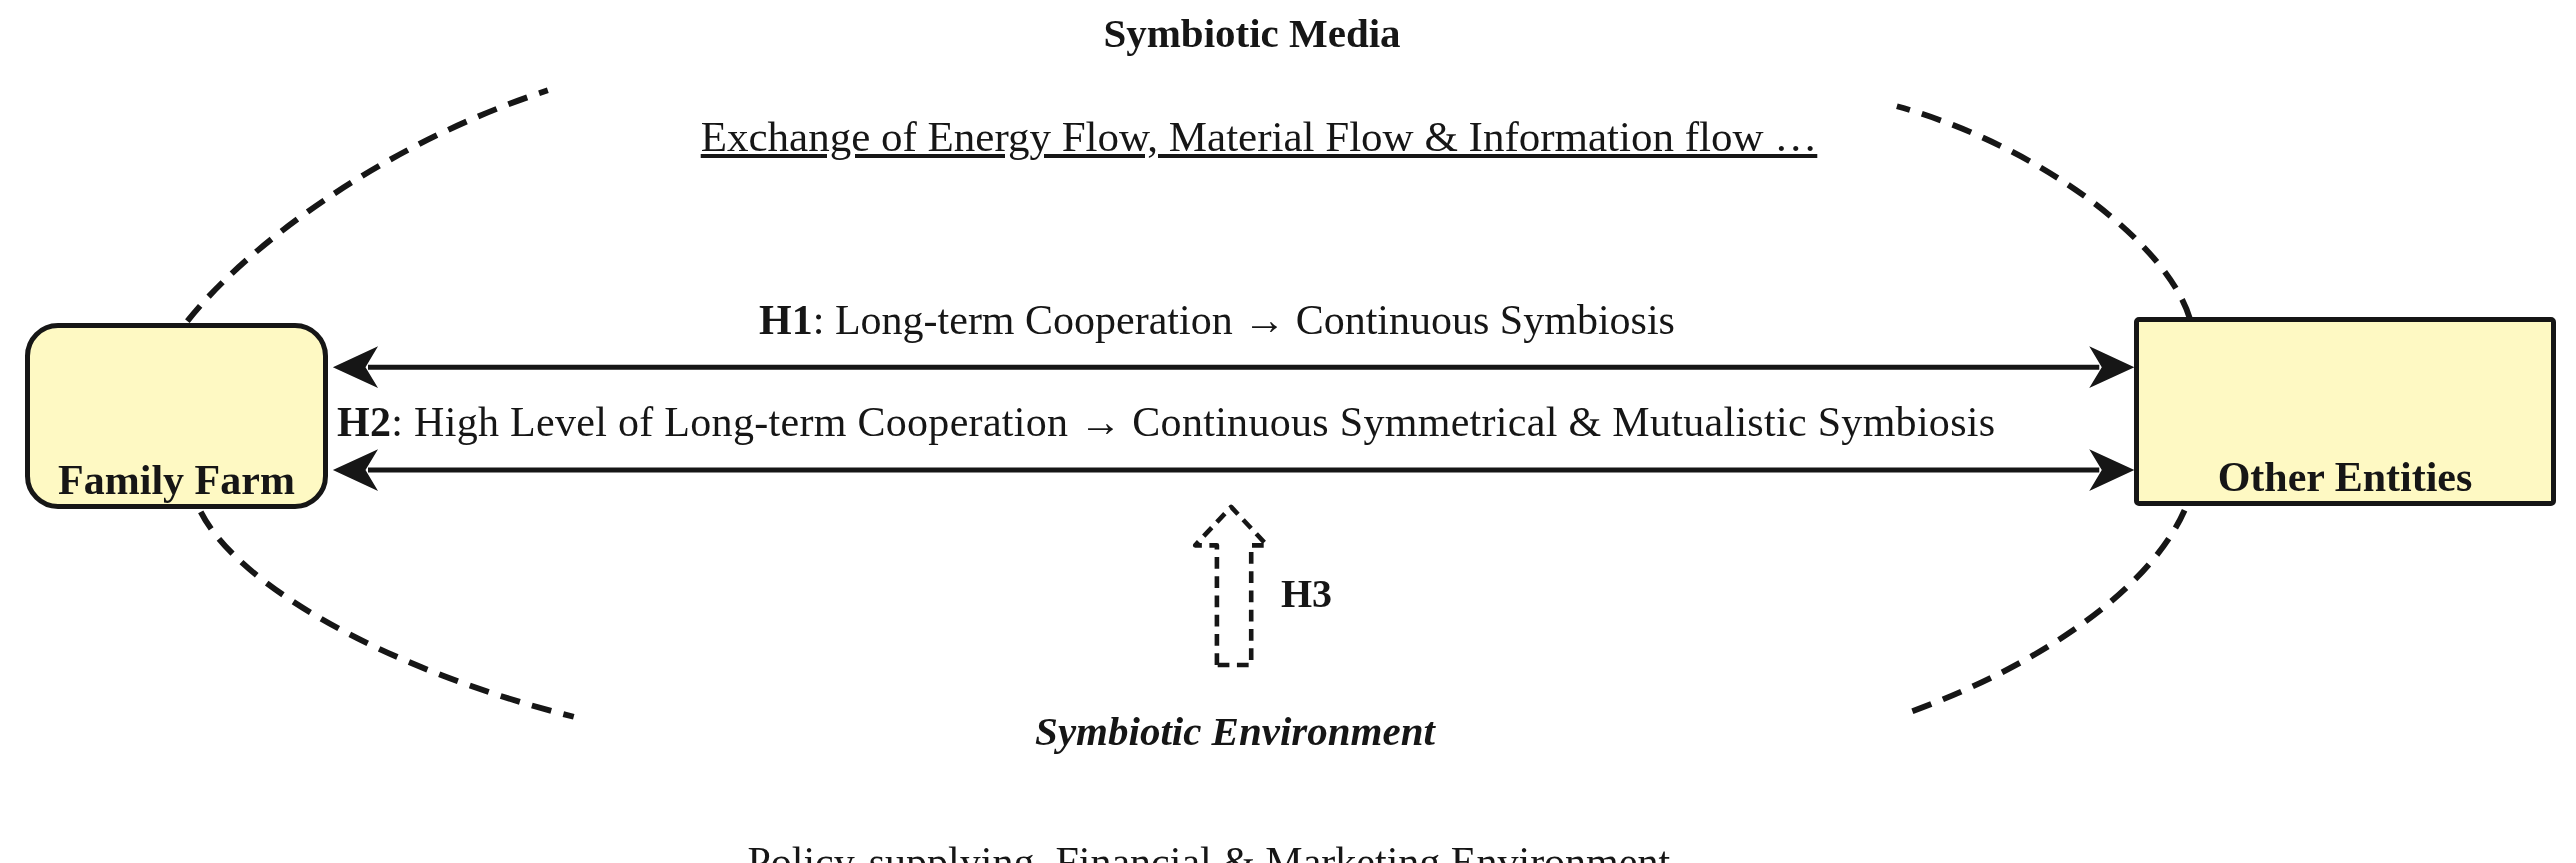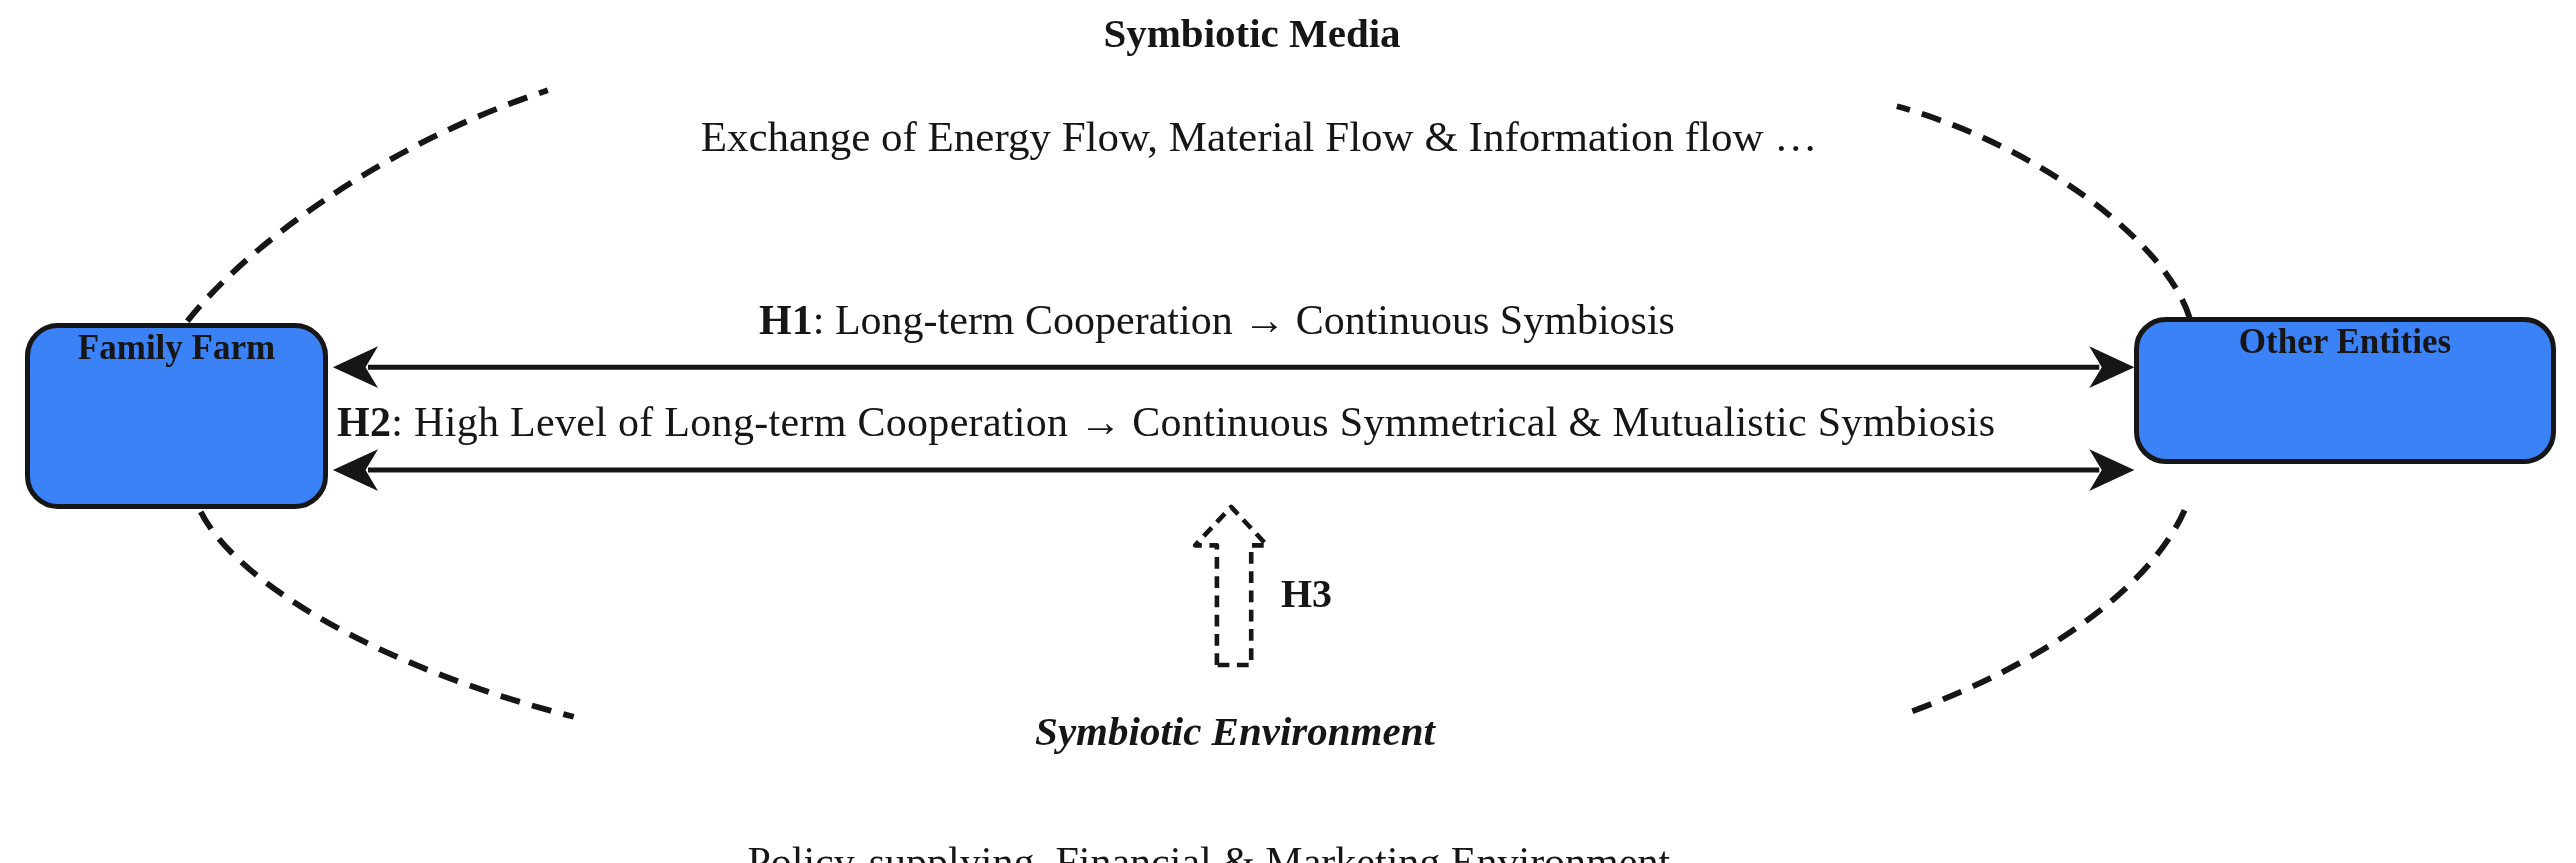--- a/index.html
+++ b/index.html
@@ -28,40 +28,40 @@
     position: absolute;
     white-space: nowrap;
     line-height: 1;
     color: #161616;
   }
   .center {
     transform: translateX(-50%);
   }
   .bold { font-weight: bold; }
   .media-title   { left: 1252px; top: 13.4px;  font-size: 41px; font-weight: bold; }
-  .media-sub     { left: 1259px; top: 115px; font-size: 43px; }
+  .media-sub     { left: 1259px; top: 115px; font-size: 43px; text-decoration: underline; }
   .h1-line       { left: 1217px; top: 299px; font-size: 42px; }
   .h2-line       { left: 337px;  top: 401px; font-size: 42px; letter-spacing: 0.3px; }
   .h3-label      { left: 1281px; top: 574px; font-size: 40px; font-weight: bold; }
   .env-title     { left: 1235px; top: 711px; font-size: 41px; font-weight: bold; font-style: italic; }
   .env-sub       { left: 1235px; top: 805px; font-size: 42px; margin-top: 36px; }
   .node-box {
     position: absolute;
     border: 5.9px solid #161616;
     border-radius: 33px;
-    background: #3b82f6;
+    background: #fef9c3;
     display: flex;
-    align-items: flex-start;
+    align-items: flex-end;
     justify-content: center;
-    font-size: 35px;
+    font-size: 42px;
     font-weight: bold;
     box-sizing: border-box;
   }
   .box-family   { left: 25px;   top: 323px; width: 303px; height: 186px; }
-  .box-entities { left: 2134px; top: 317px; width: 422px; height: 147px; border-radius: 32px; }
+  .box-entities { left: 2134px; top: 317px; width: 422px; height: 189px; border-radius: 5px; }
   .arc {
     fill: none;
     stroke: #161616;
     stroke-width: 7;
     stroke-dasharray: 24 15;
     stroke-linecap: butt;
   }
   .arrow-line {
     stroke: #161616;
     stroke-width: 6;

